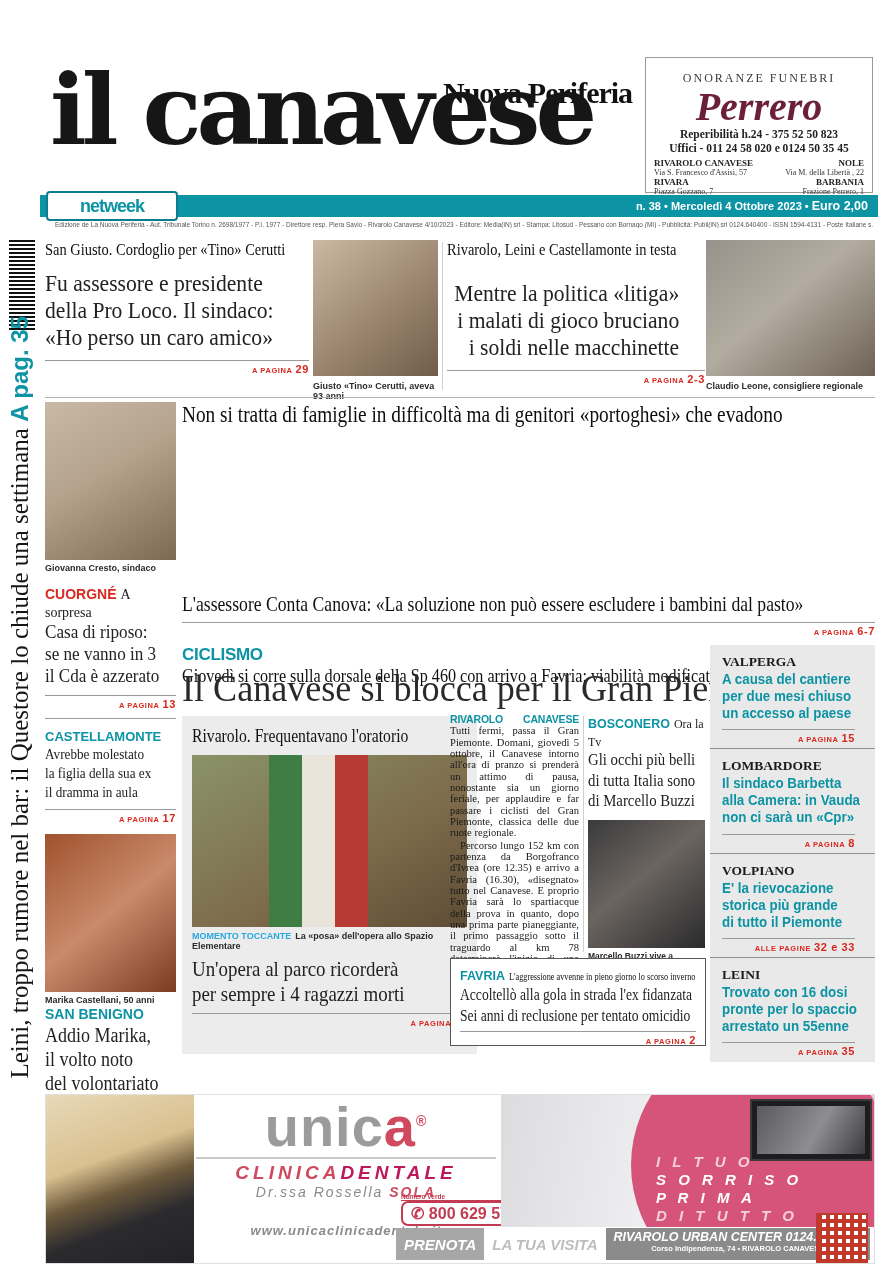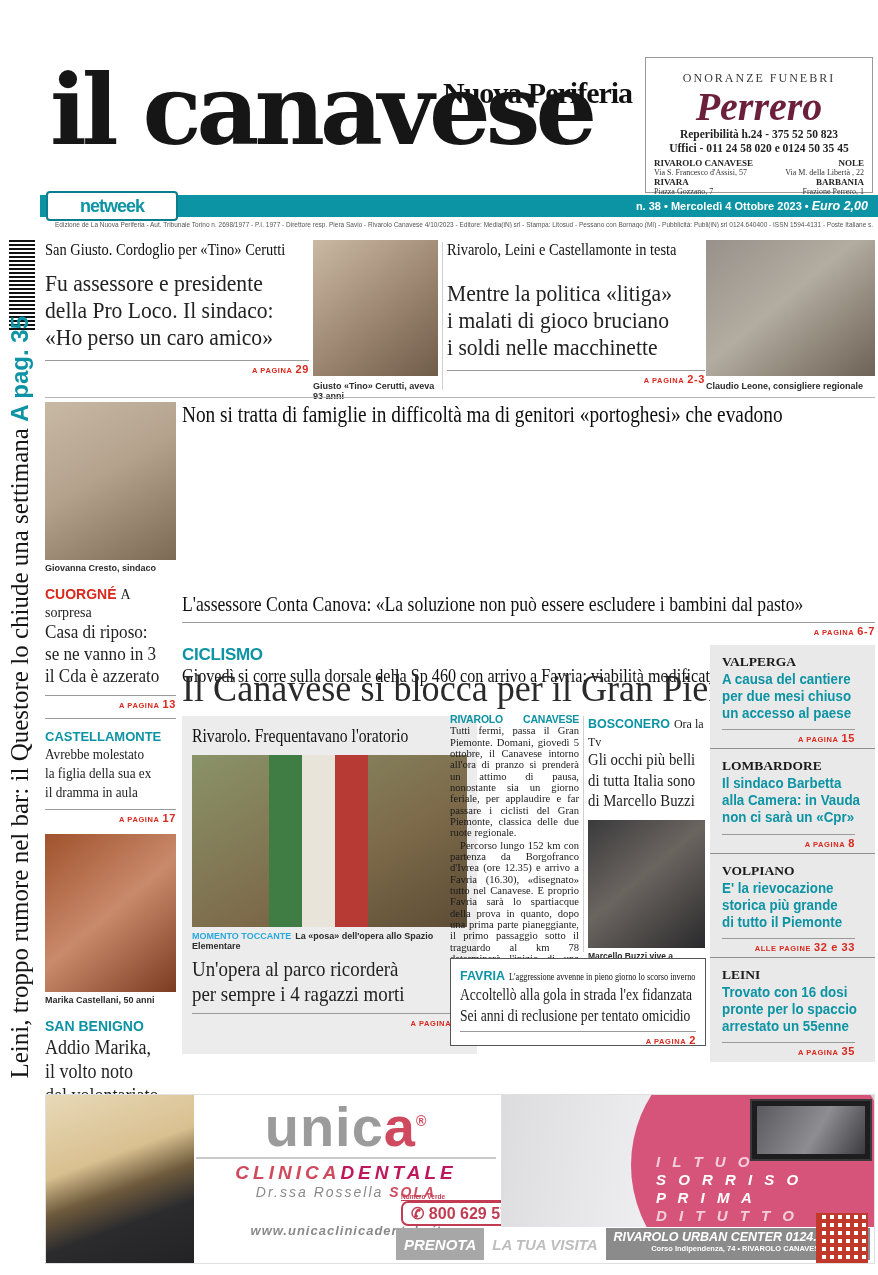--- a/index.html
+++ b/index.html
@@ -29,21 +29,21 @@
   .perrero-brand{font-size:40px;font-style:italic;font-weight:bold;color:#6b1f3a;line-height:.95;margin-top:2px;}
   .perrero-l{font-size:11.5px;font-weight:bold;color:#222;margin-top:2px;}
   .perrero-grid{display:flex;justify-content:space-between;padding:4px 8px 0 8px;text-align:left;}
   .perrero-grid .r{text-align:right;}
   .p-city{font-size:9px;font-weight:bold;color:#222;}
   .p-addr{font-size:8px;color:#333;}
   
   .issuebar{position:absolute;left:40px;top:195px;width:838px;height:22px;background:#0c93a4;}
   .issuebar .txt{position:absolute;right:10px;top:4px;color:#fff;font-family:"Liberation Sans",sans-serif;
                  font-size:11px;font-weight:bold;}
-  .issuebar .price{font-size:12.5px;font-style:italic;}
+  .issuebar .price{font-size:12.5px;}
   .netweek{position:absolute;left:46px;top:191px;width:128px;height:26px;background:#fff;
            border:2px solid #0b7d8c;border-radius:4px;display:flex;align-items:center;justify-content:center;
            font-family:"Liberation Sans",sans-serif;font-weight:bold;font-size:18px;color:#0c93a4;letter-spacing:-1px;}
   .imprint{position:absolute;left:55px;top:221px;width:818px;font-family:"Liberation Sans",sans-serif;
            font-size:6.5px;color:#555;white-space:nowrap;overflow:hidden;}
   
   .kicker{font-size:17px;color:#0f0f0f;}
   .pgl{display:flex;justify-content:flex-end;align-items:baseline;gap:3px;border-top:1px solid #9a9a9a;
        padding-top:2px;font-family:"Liberation Sans",sans-serif;font-size:7.5px;letter-spacing:.6px;
        color:#d9281e;font-weight:bold;}
@@ -57,21 +57,21 @@
   .ph-leone{background:linear-gradient(140deg,#97918b,#b3aca0 45%,#6e6256);}
   .ph-cresto{background:linear-gradient(150deg,#c8b9a5,#b4a28d 45%,#7d6a55);}
   .ph-marika{background:linear-gradient(140deg,#a0522d,#c98a6b 50%,#7a3b22);}
   .ph-flag{background:linear-gradient(90deg,rgba(0,0,0,0) 28%,#3f7d44 28% 40%,#e8e4da 40% 52%,#b83a35 52% 64%,rgba(0,0,0,0) 64%),
            linear-gradient(150deg,#8a9368,#7d6a4a 60%,#5d4c35);}
   .ph-buzzi{background:linear-gradient(140deg,#3a3a3c,#6b6560 45%,#2a2a2c);}
   .rule{position:absolute;background:#b5b5b5;}
   .vline{position:absolute;background:#cfcfcf;width:1px;}
   
   .art-tl{position:absolute;left:45px;top:240px;width:264px;}
-  .art-tr{position:absolute;left:447px;top:240px;width:258px;}
+  .art-tr{position:absolute;left:447px;top:240px;width:258px;text-align:right;}
   .art-top .hl, .hl-top{font-size:24px;line-height:1.13;color:#222;}
   .art-top .kicker{margin-bottom:10px;}
   .art-top .pgl{margin-top:9px;}
   
   .leftcol{position:absolute;left:45px;top:402px;width:131px;}
   .lc-hl .hl{font-size:19px;line-height:1.16;color:#222;}
   .lc-hl2 .hl{font-size:15px;line-height:1.25;color:#222;}
   .lc-hl3 .hl{font-size:20px;line-height:1.2;color:#222;}
   .lc-div{border-top:1px solid #9a9a9a;margin:8px 0;}
   
@@ -257,21 +257,21 @@
       <span class="hl s88">Avrebbe molestato</span>
       <span class="hl s88">la figlia della sua ex</span>
       <span class="hl s88">il dramma in aula</span>
     </div>
     <div class="pgl" style="margin-top:8px">
         <span>A PAGINA</span>
         <b>17</b>
       </div>
     <div class="ph ph-marika" style="height:158px;margin-top:10px;"></div>
     <div class="cap">Marika Castellani, 50 anni</div>
-    <div style="margin-top:12px"><span class="lbl">SAN BENIGNO</span></div>
+    <div style="margin-top:0"><span class="lbl">SAN BENIGNO</span></div>
     <div class="lc-hl3">
       <span class="hl s90">Addio Marika,</span>
       <span class="hl s90">il volto noto</span>
       <span class="hl s90">del volontariato</span>
     </div>
     <div class="pgl" style="margin-top:8px">
         <span>A PAGINA</span>
         <b>2</b>
       </div>
   </div>

